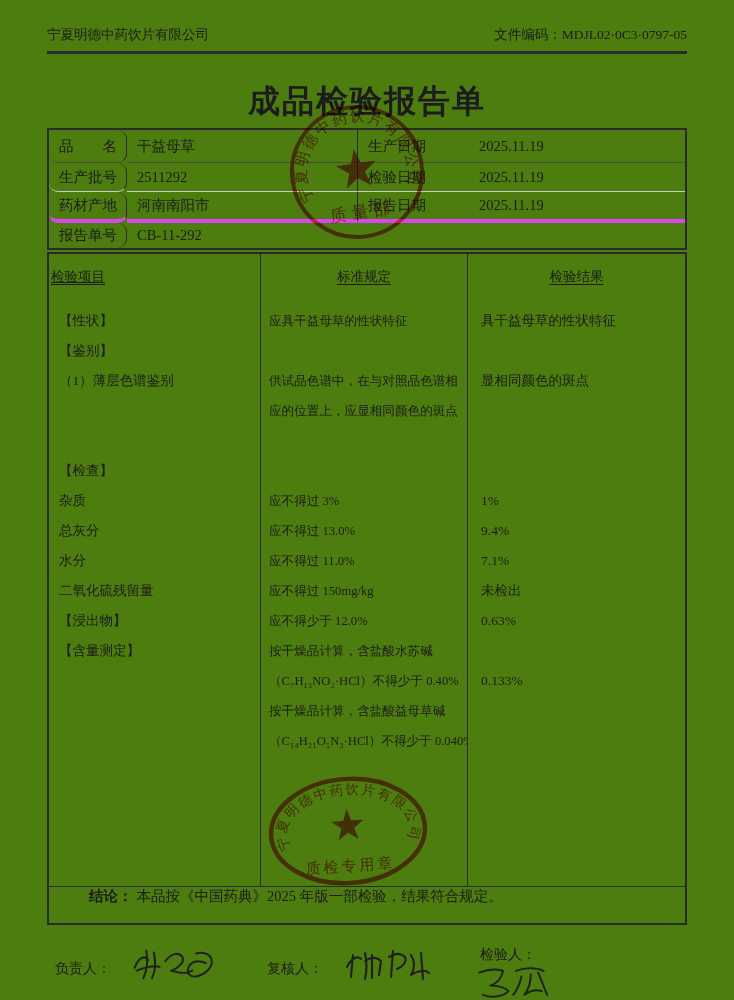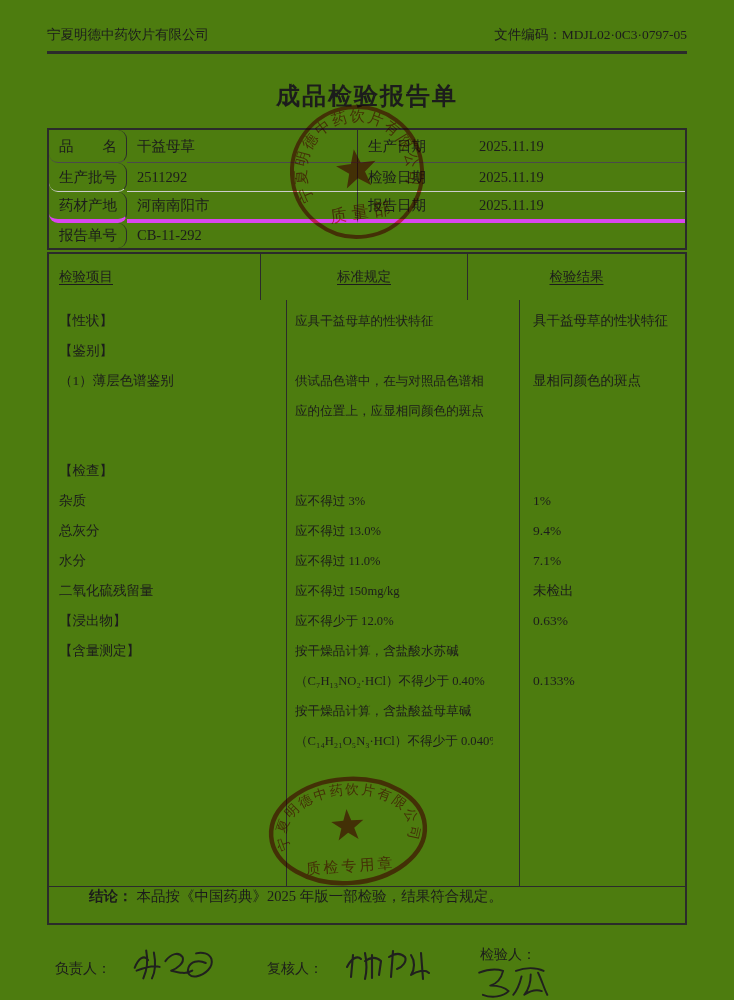--- a/index.html
+++ b/index.html
@@ -11,21 +11,21 @@
   
   .doc-header {
     position:absolute; left:47px; top:26px; width:640px;
     display:flex; justify-content:space-between; align-items:flex-end;
     padding-bottom:7px; border-bottom:3px solid #2b2b2b; font-size:13.5px;
   }
   .doc-code { white-space:nowrap; }
   
   .doc-title {
     position:absolute; top:80px; left:0; width:100%; text-align:center;
-    font-size:24px; font-weight:700; letter-spacing:2px;
+    font-size:32px; font-weight:700; letter-spacing:2px;
   }
   
   .info-table {
     position:absolute; left:47px; top:128px; width:640px; height:122px;
     box-sizing:border-box; border:2px solid #2b2b2b;
     display:grid; grid-template-columns:78px 230px 112px 1fr;
     grid-template-rows:33px 29px 31px 1fr; font-size:14.5px;
   }
   .info-table > div { display:flex; align-items:center; padding-left:10px; box-sizing:border-box; overflow:hidden; }
   .ic-label { border-right:1px solid #2b2b2b;border-radius:9px; }
@@ -37,25 +37,25 @@
   .ir3 { border-bottom:4px solid #d946ef; }
   .span3 { grid-column:2 / 5; }
   
   .main-table {
     position:absolute; left:47px; top:252px; width:640px; height:673px;
     box-sizing:border-box; border:2px solid #2b2b2b;
     display:flex; flex-direction:column; font-size:13.5px;
   }
   .mt-header { flex:none; height:46px; display:flex; }
   .mt-header > div { display:flex; align-items:center; box-sizing:border-box; }
-  .h-item { width:211px; padding-left:10px; }
+  .h-item { width:211px; padding-left:2px;text-decoration:underline; }
   .h-standard { width:207px; justify-content:center; border-left:1px solid #2b2b2b; }
   .h-result { flex:1; justify-content:center; border-left:1px solid #2b2b2b; }
   .uline { text-decoration:underline; text-underline-offset:3px; }
-  .mt-body { flex:1; display:flex; min-height:0;gap:26px; }
+  .mt-body { flex:1; display:flex; min-height:0; }
   .mt-body > div { box-sizing:border-box; padding-top:6px; }
   .col-item { width:211px; }
   .col-standard { width:207px; border-left:1px solid #2b2b2b; }
   .col-result { flex:1; border-left:1px solid #2b2b2b; }
   .tline { height:30px; line-height:30px; white-space:nowrap; overflow:hidden; }
   .col-item .tline { padding-left:10px; }
   .col-standard .tline { padding-left:8px; font-size:12.6px; }
   .col-result .tline { padding-left:13px; }
   .mt-conclusion {
     flex:none; height:36px; border-top:1px solid #2b2b2b;

